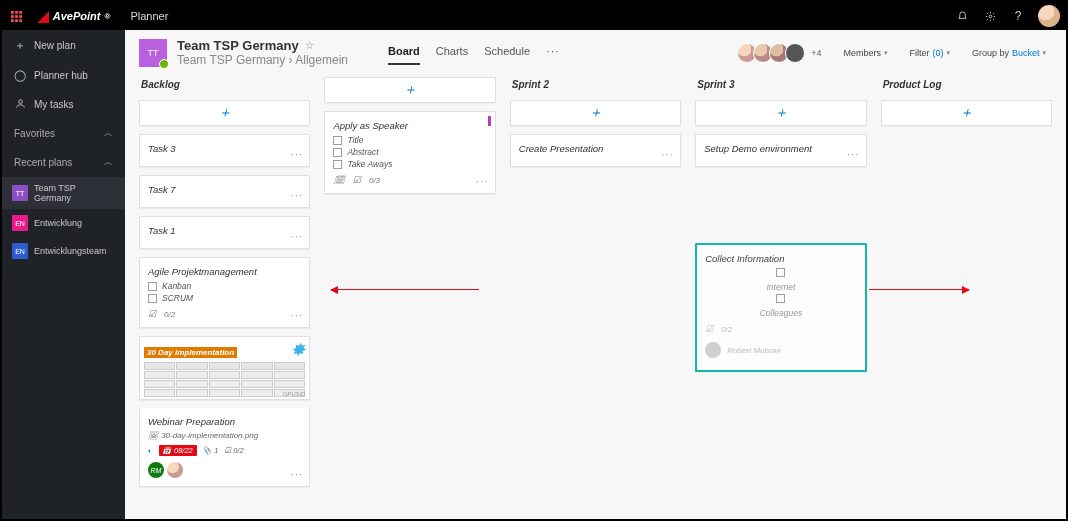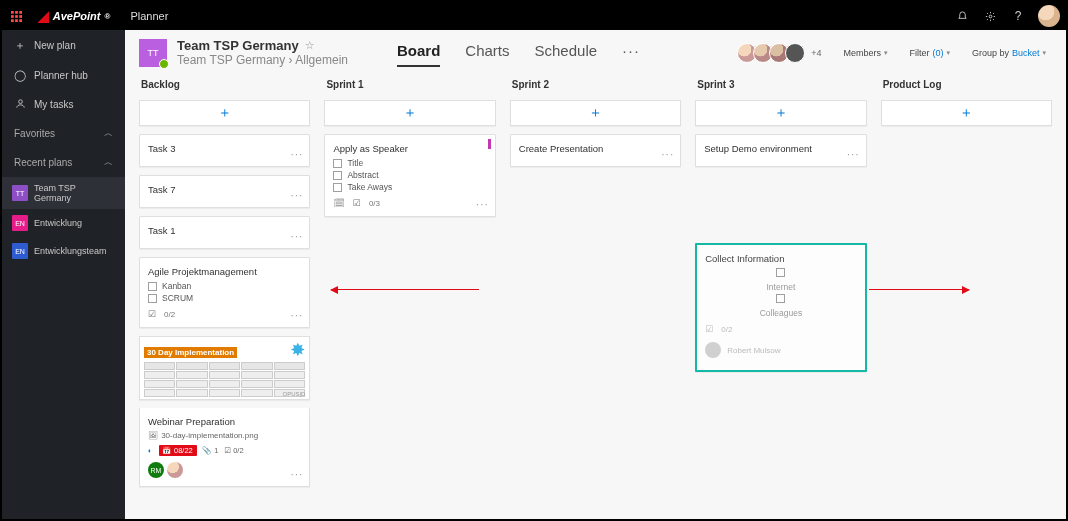--- a/index.html
+++ b/index.html
@@ -39,35 +39,35 @@
 
 .plan-header { display: flex; align-items: center; padding: 8px 14px 4px 14px; gap: 10px; }
 .plan-icon { width: 28px; height: 28px; background: #b95fe0; color: #fff; font-size: 9px; display: flex; align-items: center; justify-content: center; position: relative; }
 .plan-icon::after { content: ""; position: absolute; bottom: -2px; right: -2px; width: 8px; height: 8px; border-radius: 50%; background: #6bb700; border: 1px solid #fff; }
 .plan-titles { display: flex; flex-direction: column; }
 .plan-title-row { display: flex; align-items: center; gap: 6px; }
 .plan-title { font-size: 13px; font-weight: 600; color: #333; }
 .star { color: #999; font-size: 11px; cursor: pointer; }
 .breadcrumb { font-size: 12px; color: #888; }
 .tabs { display: flex; gap: 16px; margin-left: 30px; }
-.tab { font-size: 15px; color: #555; padding: 4px 0 6px 0; cursor: pointer; margin-left: 9px; }
+.tab { font-size: 11px; color: #555; padding: 4px 0 6px 0; cursor: pointer; }
 .tab.active { font-weight: 600; border-bottom: 2px solid #333; color: #222; }
 .tab.more { letter-spacing: 1px; }
 .header-spacer { flex: 1; }
 .members-stack { display: flex; align-items: center; }
 .member-av { width: 20px; height: 20px; border-radius: 50%; margin-left: -4px; border: 1px solid #fff; background: #ccc; background-size: cover; }
 .member-more { font-size: 9px; color: #666; padding: 0 6px; }
 .hdr-btn { font-size: 9px; color: #444; padding: 0 6px; display: flex; align-items: center; gap: 3px; cursor: pointer; }
 .hdr-btn .chev { font-size: 7px; color: #888; }
 .filter-count { color: #0078d4; }
 .bucket-blue { color: #0078d4; }
 
 
 .board { flex: 1; display: flex; gap: 14px; padding: 6px 14px 10px 14px; overflow: hidden; position: relative; }
-.col { width: 176px; display: flex; flex-direction: column; gap: 8px; }
+.col { width: 176px; display: flex; flex-direction: column; gap: 8px; font-style: italic; }
 .col-title { font-size: 10px; font-weight: 600; color: #333; padding: 2px 0 2px 2px; }
 .add-card { height: 26px; background: #fff; border: 1px solid #e1dfdd; display: flex; align-items: center; justify-content: center; color: #0078d4; font-size: 14px; cursor: pointer; box-shadow: 0 1px 1px rgba(0,0,0,0.04); }
 
 .card { background: #fff; border: 1px solid #e1dfdd; border-radius: 1px; padding: 8px 8px; font-size: 9px; color: #333; box-shadow: 0 1px 1px rgba(0,0,0,0.05); position: relative; }
 .card-title { font-size: 9.5px; color: #323130; margin-bottom: 4px; }
 .chk-row { display: flex; align-items: center; gap: 5px; font-size: 8.5px; color: #555; margin: 2px 0; }
 .chk { width: 9px; height: 9px; border: 1px solid #a19f9d; display: inline-block; }
 .card-footer { display: flex; align-items: center; gap: 8px; margin-top: 6px; color: #777; font-size: 8px; }
 .card-footer .ico { font-size: 9px; }
 .dots { position: absolute; right: 6px; bottom: 6px; color: #999; font-size: 10px; letter-spacing: 1px; cursor: pointer; }
@@ -321,21 +321,20 @@
           </div>
           <div class="wp-avatars">
             <div class="av-sm av-green">RM</div>
             <div class="av-sm av-person"></div>
           </div>
           <span class="dots">···</span>
         </div>
       </div>
 
       <div class="col">
-        <div class="col-title">Sprint 1</div>
         <div class="add-card">＋</div>
 
         <div class="card">
           <div class="pri-bar"></div>
           <div class="card-title">Apply as Speaker</div>
           <div class="chk-row">
                 <span class="chk"></span>
                 <span>Title</span>
               </div>
           <div class="chk-row">

